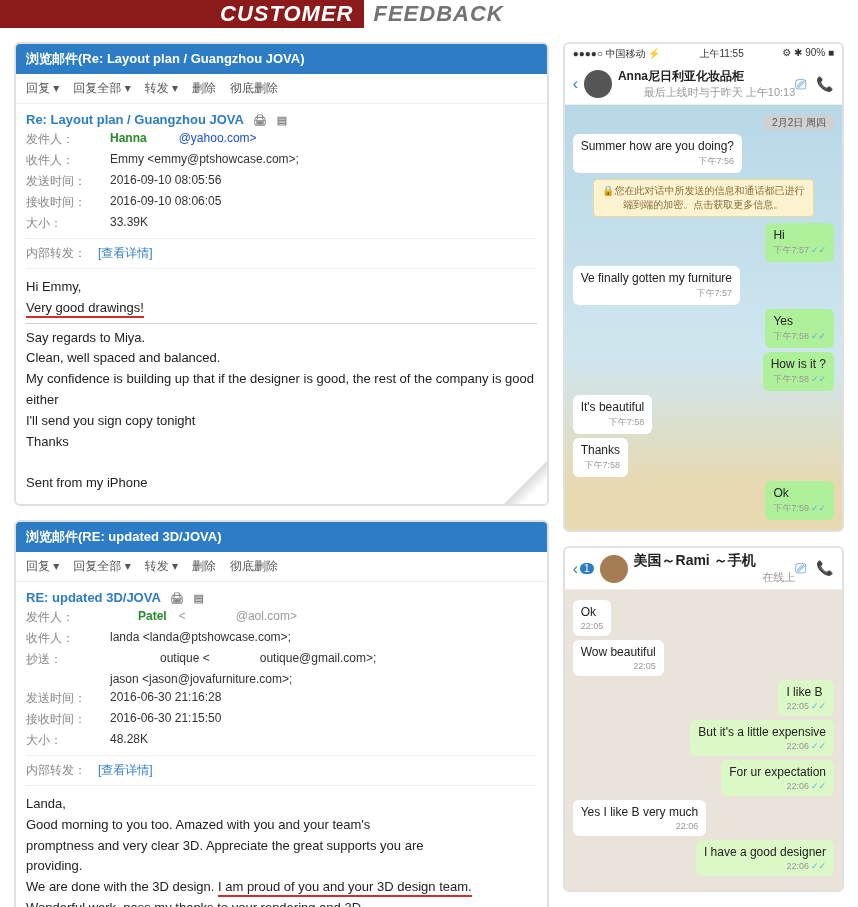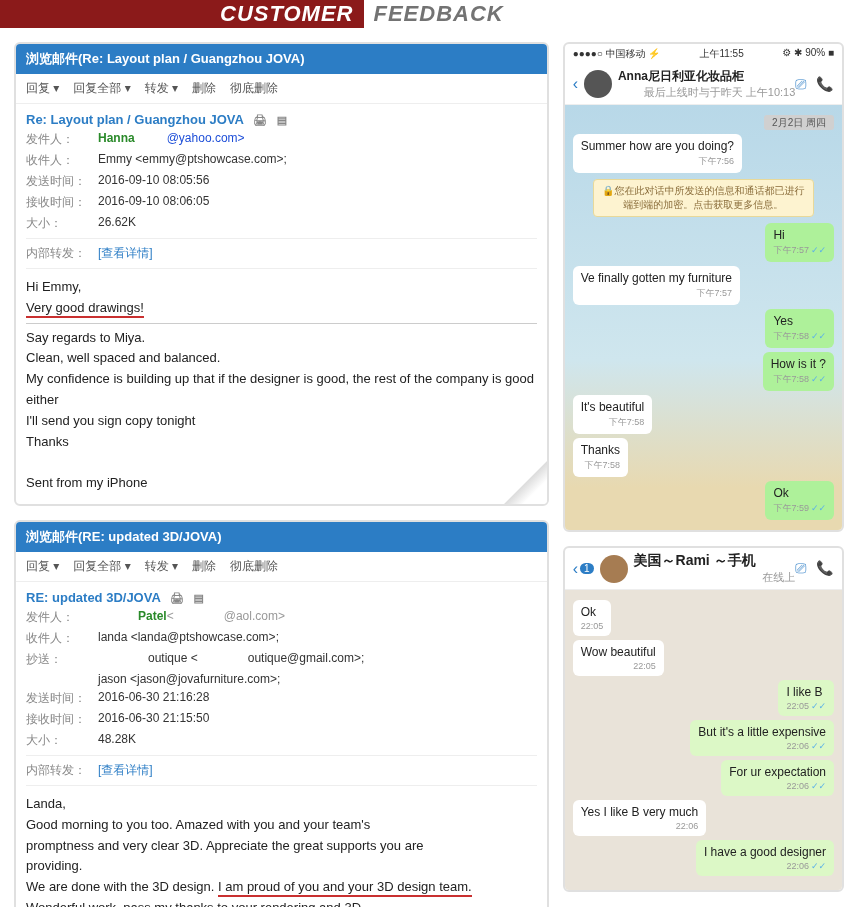--- a/index.html
+++ b/index.html
@@ -12,21 +12,21 @@
 .right-col { flex: 1; display: flex; flex-direction: column; gap: 14px; }
 
 .email-card { border: 2px solid #e0e0e0; border-radius: 6px; overflow: hidden; background: #fff; position: relative; }
 .email-title { background: #2c7dc5; color: #fff; font-weight: bold; font-size: 13px; padding: 6px 10px; }
 .email-toolbar { display: flex; gap: 14px; padding: 6px 10px; font-size: 12px; color: #555; border-bottom: 1px solid #eee; }
 .email-toolbar span { cursor: default; }
 .email-subject { padding: 8px 10px 2px; font-size: 13px; font-weight: bold; color: #2c7dc5; }
 .email-subject .icon { color: #888; margin-left: 6px; font-size: 11px; }
 .meta-row { display: flex; padding: 2px 10px; font-size: 12px; }
 .meta-label { width: 72px; color: #888; }
-.meta-val { color: #333; }
+.meta-val { color: #333; margin-left: 12px; }
 .meta-val.green { color: #2a8a2a; font-weight: bold; }
 .meta-link { color: #2c7dc5; cursor: default; }
 .divider { border-top: 1px solid #eee; margin: 4px 10px; }
 .email-body { padding: 4px 10px 10px; font-size: 13px; color: #222; line-height: 1.6; }
 .underline-red { border-bottom: 2px solid #c93030; padding-bottom: 1px; }
 .corner-fold { position: absolute; right: -2px; bottom: -2px; width: 46px; height: 46px; background: linear-gradient(135deg, transparent 48%, #ddd 50%, #fff 70%); border-top-left-radius: 8px; }
 
 .phone { border: 2px solid #e0e0e0; border-radius: 6px; background: #fff; overflow: hidden; font-size: 12px; }
 .ios-status { display: flex; justify-content: space-between; padding: 3px 8px; font-size: 10px; color: #333; }
 .ios-header { display: flex; align-items: center; padding: 4px 8px; border-bottom: 1px solid #eee; }
@@ -91,21 +91,21 @@
       <div class="meta-row">
           <span class="meta-label">发送时间：</span>
           <span class="meta-val">2016-09-10 08:05:56</span>
         </div>
       <div class="meta-row">
           <span class="meta-label">接收时间：</span>
           <span class="meta-val">2016-09-10 08:06:05</span>
         </div>
       <div class="meta-row">
           <span class="meta-label">大小：</span>
-          <span class="meta-val">26.62K</span>
+          <span class="meta-val">33.39K</span>
         </div>
       <div class="divider"></div>
       <div class="meta-row">
           <span class="meta-label">内部转发：</span>
           <span class="meta-link">[查看详情]</span>
         </div>
       <div class="divider"></div>
       <div class="email-body">
         <div>Hi Emmy,</div>
         <div><span class="underline-red">Very good drawings!</span></div>

